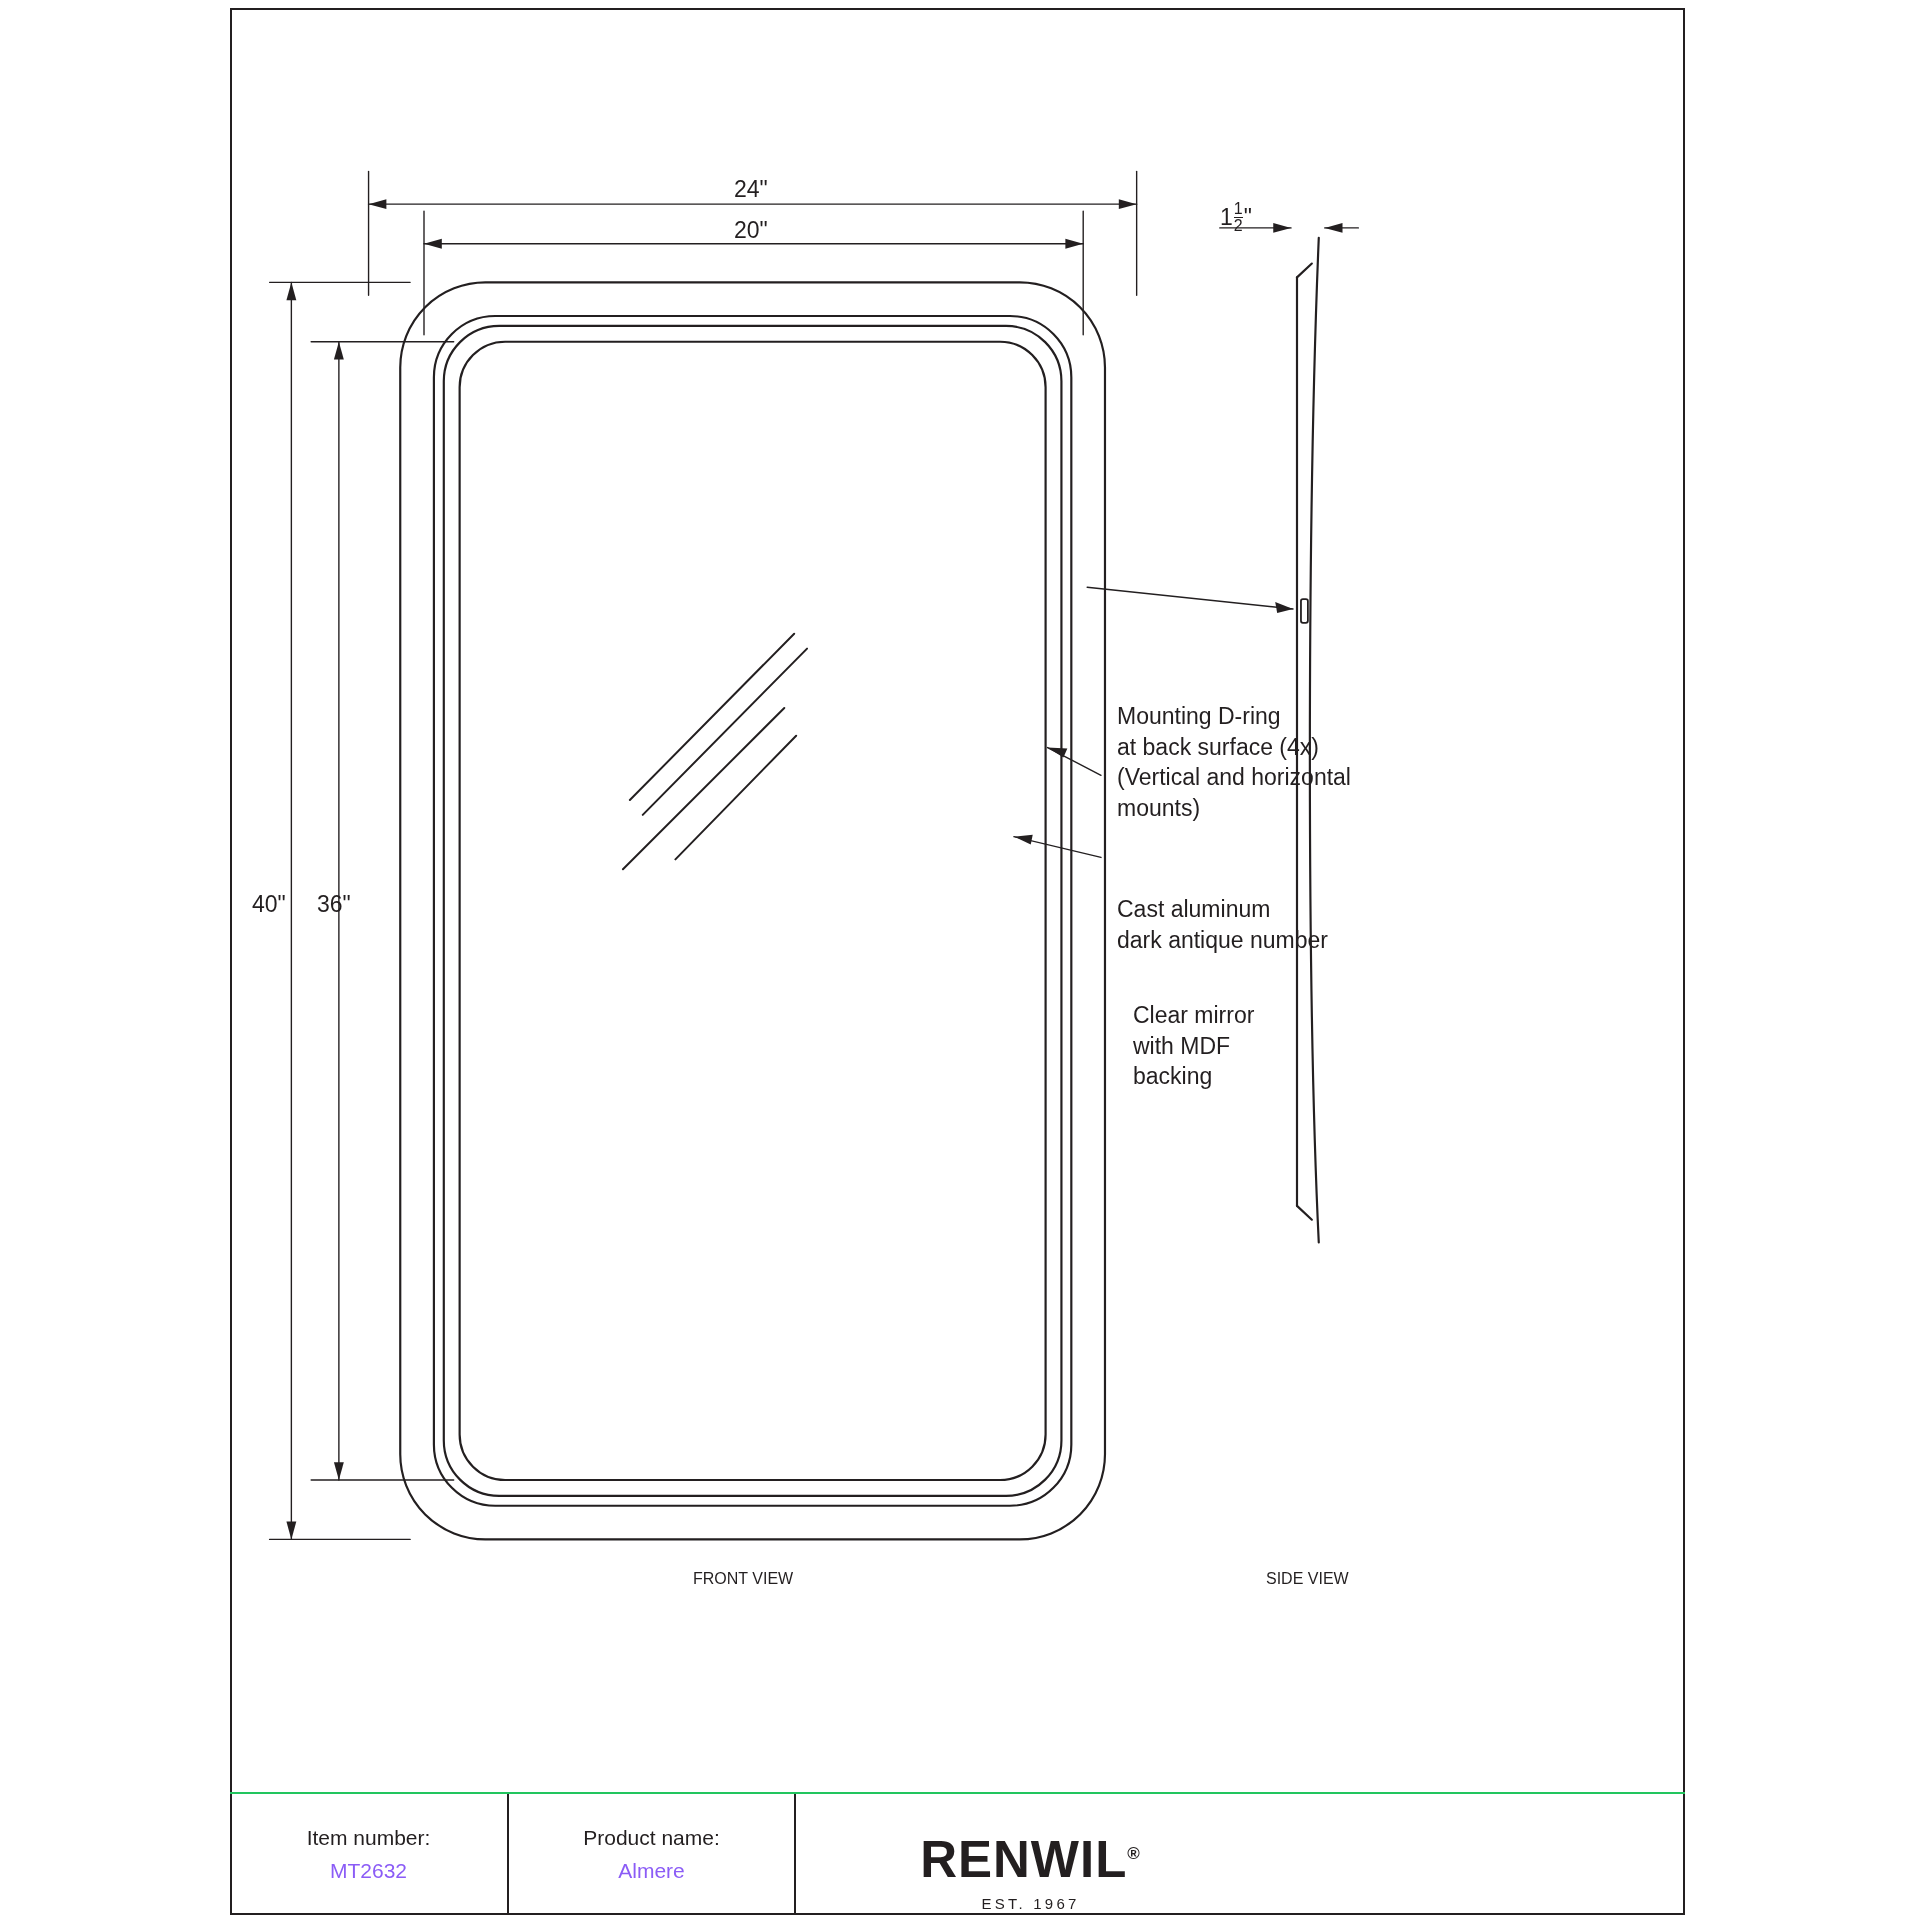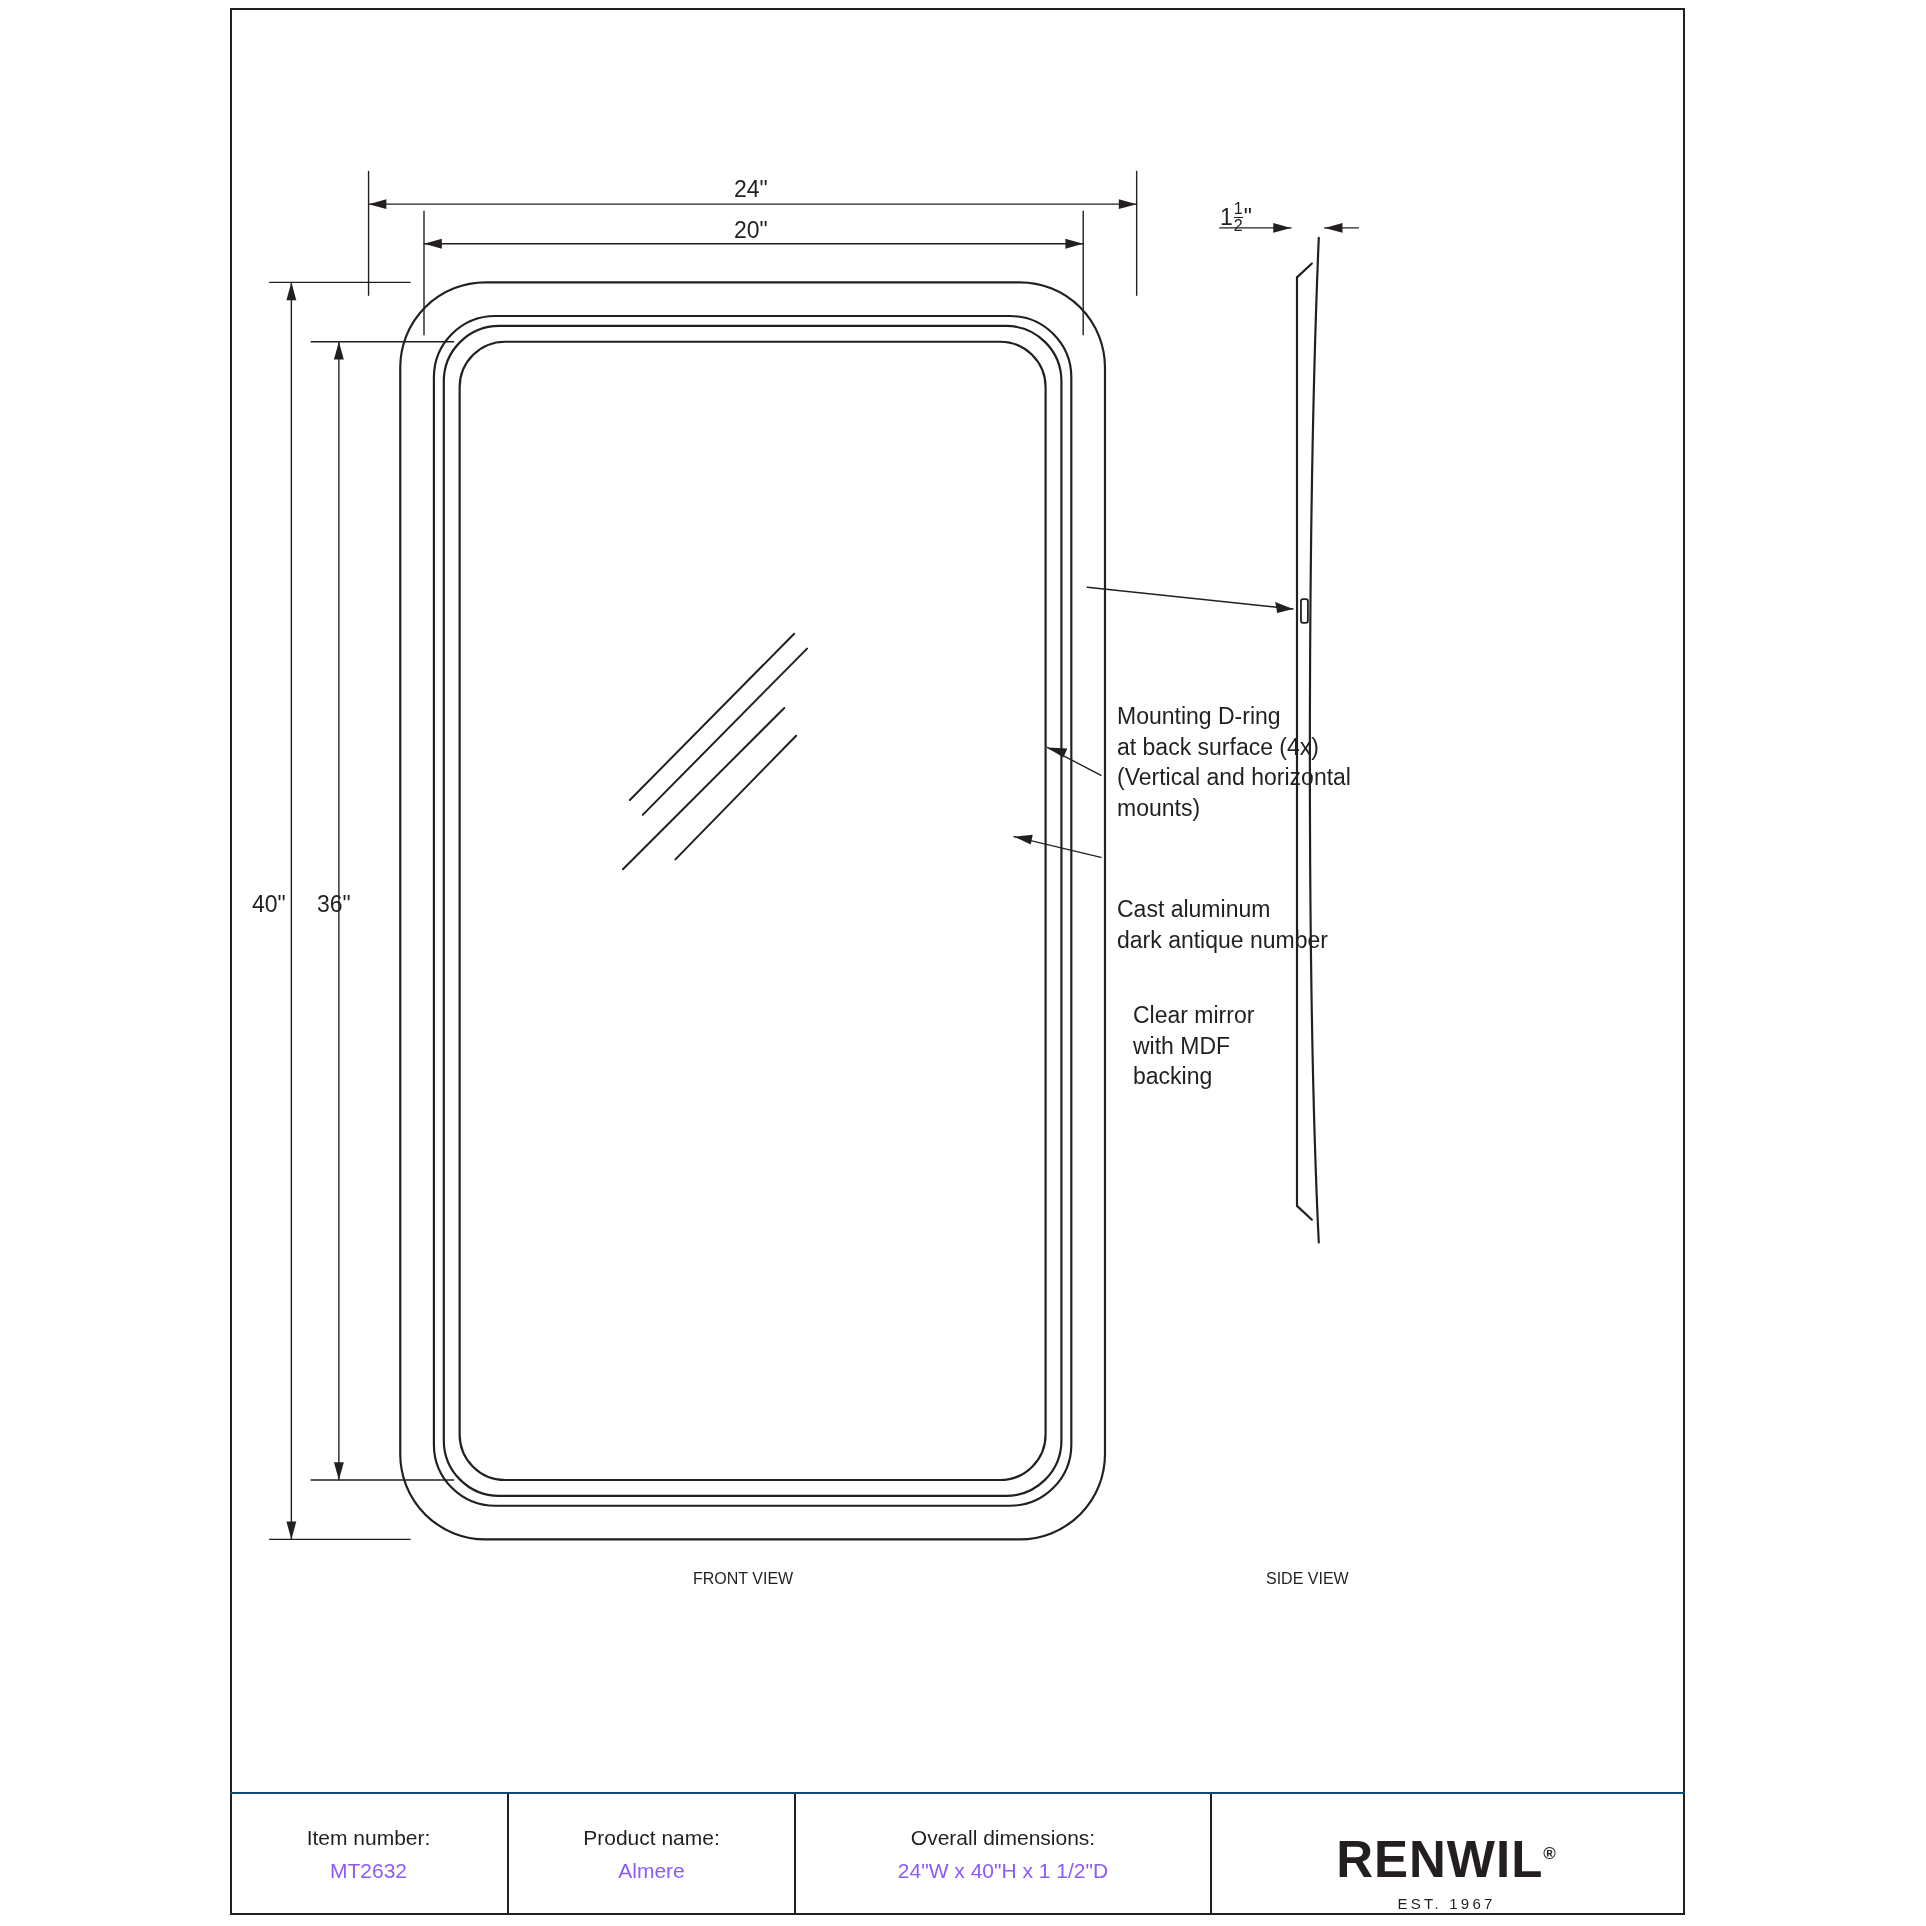--- a/index.html
+++ b/index.html
@@ -30,21 +30,21 @@
     box-sizing: border-box;
   }
   
   .titleblock {
     position: absolute;
     left: 230px;
     top: 1792px;
     width: 1455px;
     height: 123px;
     box-sizing: border-box;
-    border-top: 2px solid #0c4a6e;
+    border-top: 2px solid #22c55e;
     display: flex;
   }
   .tb-cell {
     box-sizing: border-box;
     border-right: 2px solid #231f20;
     display: flex;
     flex-direction: column;
     align-items: center;
     justify-content: center;
     font-size: 21px;
@@ -258,24 +258,20 @@
     <div class="tb-cell tb-item">
       <div class="tb-label">Item number:</div>
       <div class="tb-value">MT2632</div>
     </div>
 
     <div class="tb-cell tb-name">
       <div class="tb-label">Product name:</div>
       <div class="tb-value">Almere</div>
     </div>
 
-    <div class="tb-cell tb-dims">
-      <div class="tb-label">Overall dimensions:</div>
-      <div class="tb-value">24"W x 40"H x 1 1/2"D</div>
-    </div>
 
     <div class="tb-cell tb-logo">
       <div class="logo-wrap">
         <div class="logo-main"><span>RENWIL</span><span class="logo-reg">®</span></div>
         <div class="logo-sub">EST. 1967</div>
       </div>
     </div>
 
   </div>
 

